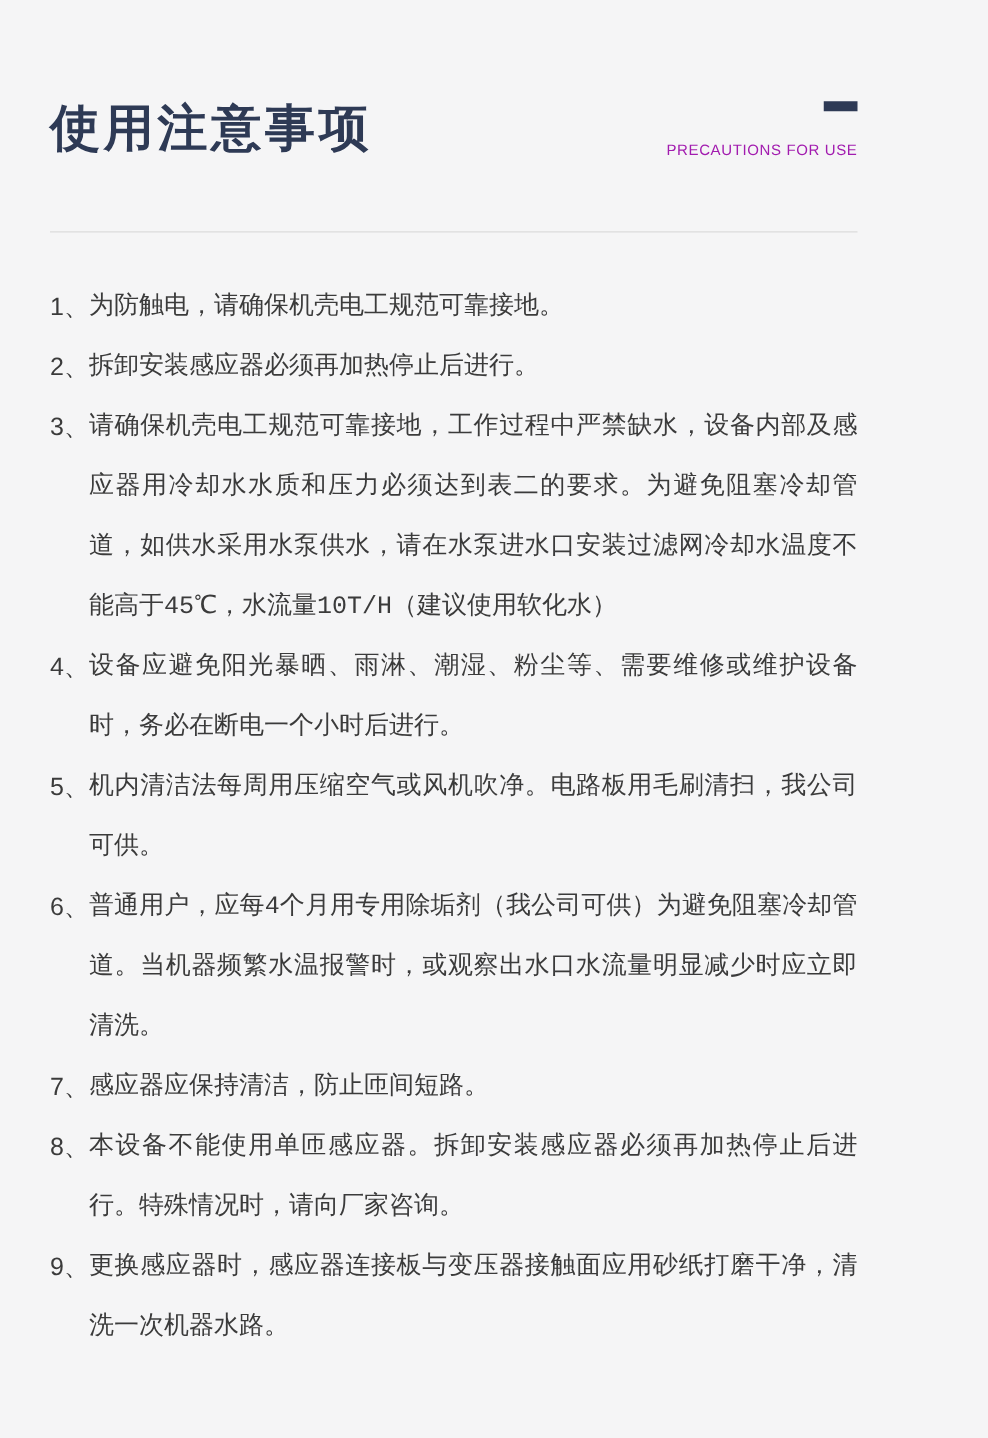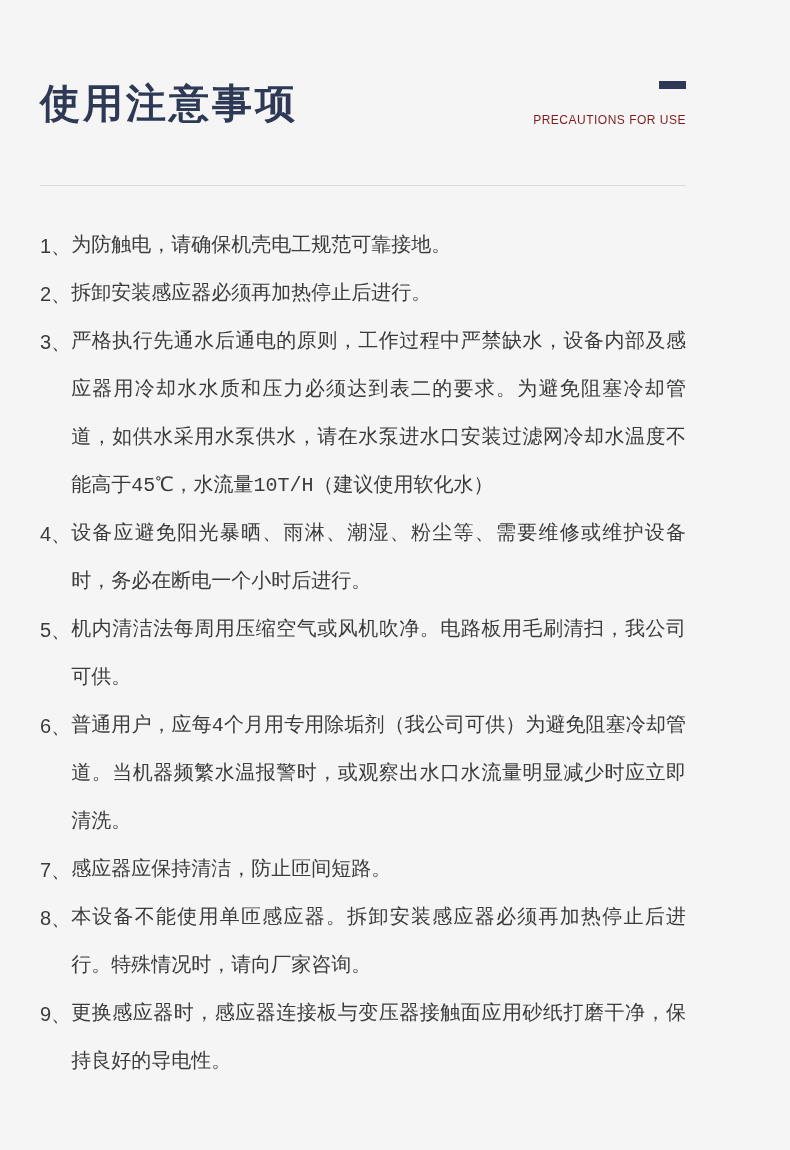--- a/index.html
+++ b/index.html
@@ -41,21 +41,21 @@
   }
   .header-dash {
     width: 27px;
     height: 8px;
     background: #2e3a55;
   }
   .page-subtitle {
     margin-top: 24px;
     font-size: 12px;
     letter-spacing: 0.5px;
-    color: #7f1d1d;
+    color: #a21caf;
     white-space: nowrap;
   }
   .divider {
     margin: 58px 40px 0 40px;
     border: none;
     border-top: 1px solid #dcdcdc;
     height: 0;
   }
   .precaution-list {
     margin: 36px 40px 0 40px;
@@ -99,21 +99,21 @@
       <span class="precaution-text">为防触电，请确保机壳电工规范可靠接地。</span>
     </div>
 
     <div class="precaution-item">
       <span class="precaution-num">2、</span>
       <span class="precaution-text">拆卸安装感应器必须再加热停止后进行。</span>
     </div>
 
     <div class="precaution-item">
       <span class="precaution-num">3、</span>
-      <span class="precaution-text">严格执行先通水后通电的原则，工作过程中严禁缺水，设备内部及感应器用冷却水水质和压力必须达到表二的要求。为避免阻塞冷却管道，如供水采用水泵供水，请在水泵进水口安装过滤网冷却水温度不能高于45℃，水流量10T/H（建议使用软化水）</span>
+      <span class="precaution-text">请确保机壳电工规范可靠接地，工作过程中严禁缺水，设备内部及感应器用冷却水水质和压力必须达到表二的要求。为避免阻塞冷却管道，如供水采用水泵供水，请在水泵进水口安装过滤网冷却水温度不能高于45℃，水流量10T/H（建议使用软化水）</span>
     </div>
 
     <div class="precaution-item">
       <span class="precaution-num">4、</span>
       <span class="precaution-text">设备应避免阳光暴晒、雨淋、潮湿、粉尘等、需要维修或维护设备时，务必在断电一个小时后进行。</span>
     </div>
 
     <div class="precaution-item">
       <span class="precaution-num">5、</span>
       <span class="precaution-text">机内清洁法每周用压缩空气或风机吹净。电路板用毛刷清扫，我公司可供。</span>
@@ -129,18 +129,18 @@
       <span class="precaution-text">感应器应保持清洁，防止匝间短路。</span>
     </div>
 
     <div class="precaution-item">
       <span class="precaution-num">8、</span>
       <span class="precaution-text">本设备不能使用单匝感应器。拆卸安装感应器必须再加热停止后进行。特殊情况时，请向厂家咨询。</span>
     </div>
 
     <div class="precaution-item">
       <span class="precaution-num">9、</span>
-      <span class="precaution-text">更换感应器时，感应器连接板与变压器接触面应用砂纸打磨干净，保持良好的导电性。</span>
+      <span class="precaution-text">更换感应器时，感应器连接板与变压器接触面应用砂纸打磨干净，清洗一次机器水路。</span>
     </div>
 
   </div>
 
 </div>
 
 </body></html>

